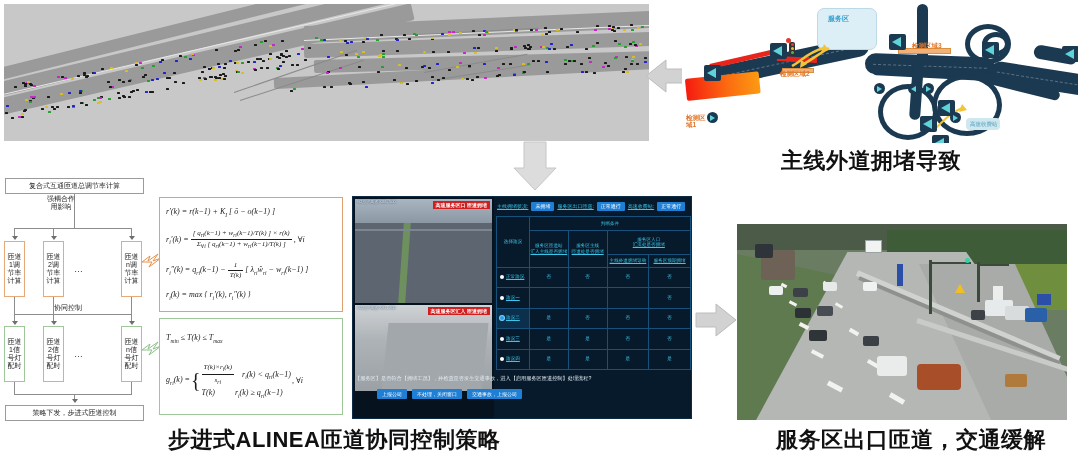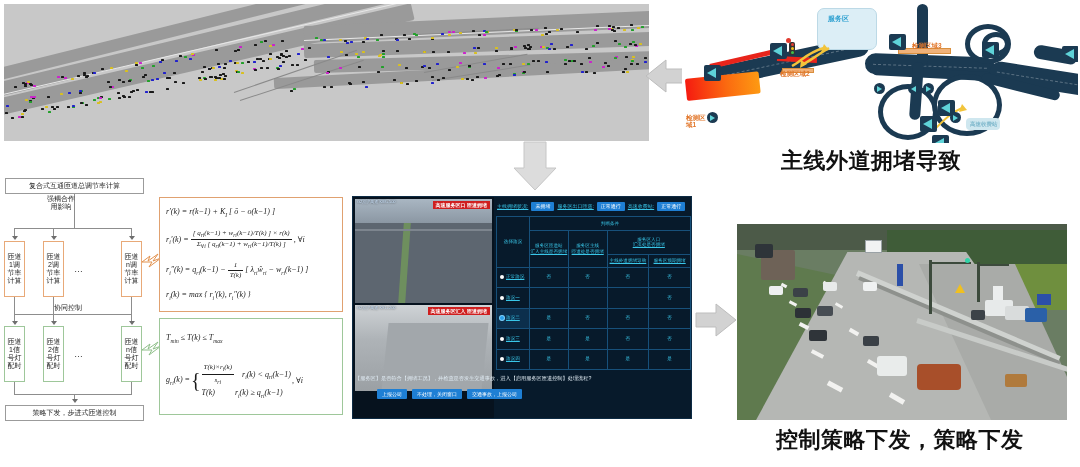--- a/index.html
+++ b/index.html
@@ -657,21 +657,22 @@
 
     <div class="signal" style="left:107px; top:40px;">
       <i style="background:#e13b2f;"></i>
         <i style="background:#f0c020;"></i>
         <i style="background:#3fbf4a;"></i>
     </div>
     <div style="position:absolute; left:104px; top:36px; width:5px;height:5px;border-radius:50%;background:#e13b2f;"></div>
   </div>
 
   <div class="caption" style="left:781px; top:146px; font-size:22px;">主线外道拥堵导致</div>
-  <div class="caption" style="left:776px; top:425px; font-size:22px;">控制策略下发，策略下发</div>
+  <div class="caption" style="left:168px; top:425px; font-size:22px;">步进式ALINEA匝道协同控制策略</div>
+  <div class="caption" style="left:776px; top:425px; font-size:22px;">服务区出口匝道，交通缓解</div>
 
   <div id="flow-panel">
 
     <div class="fbox" style="left:3px; top:0px; width:139px; height:16px;">复合式互通匝道总调节率计算</div>
 
     <div class="fline" style="left:72px; top:16px; width:1px; height:34px;"></div>
     <div class="flabel" style="left:45px; top:17px;">强耦合作<br>用影响</div>
 
     <div class="fline" style="left:12px; top:50px; width:118px; height:1px;"></div>
     <div class="fline" style="left:12px; top:50px; width:1px; height:10px;"></div>

